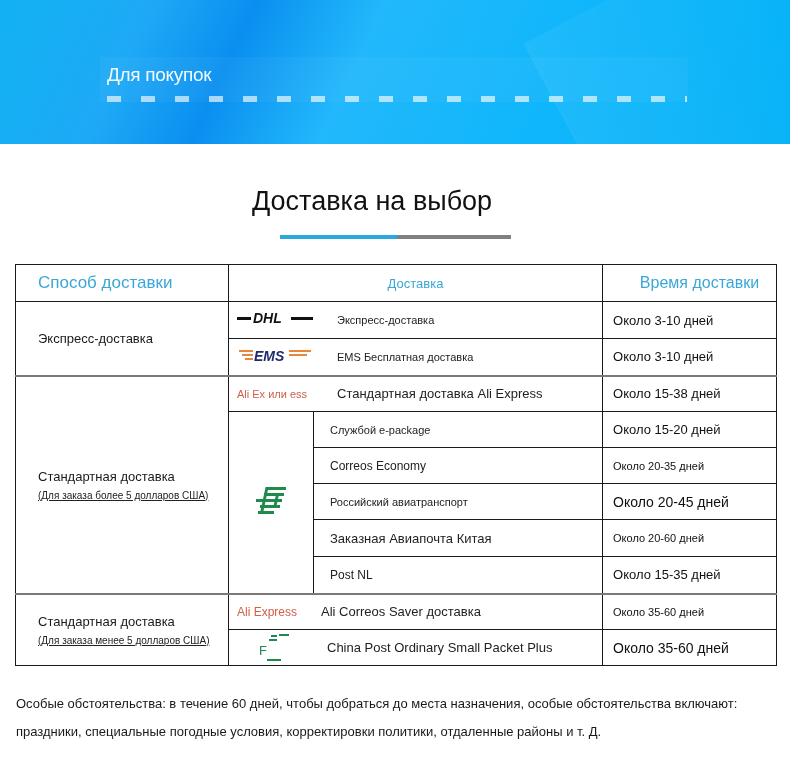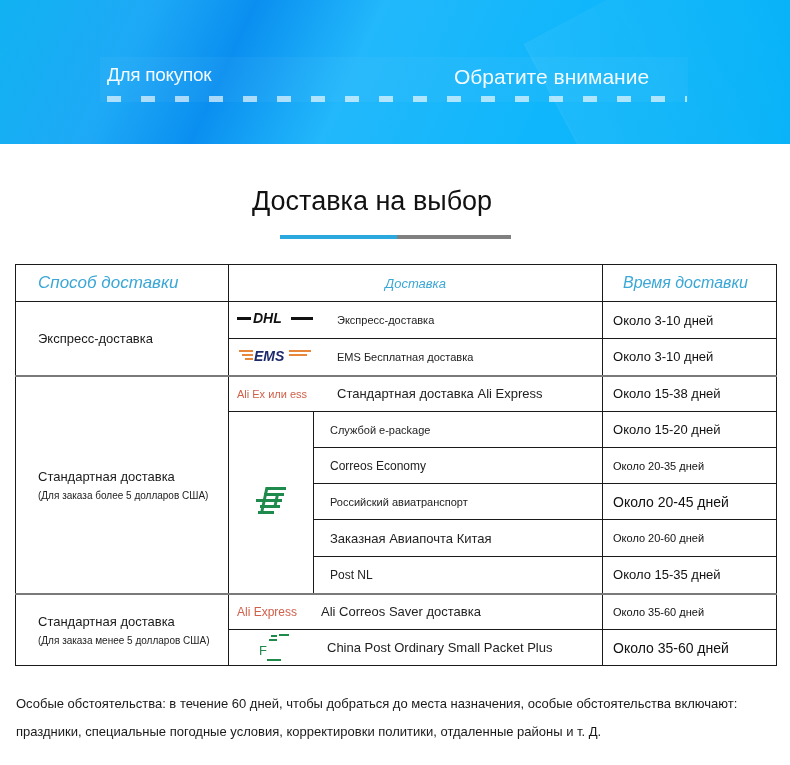--- a/index.html
+++ b/index.html
@@ -45,27 +45,27 @@
   }
 
   table.delivery {
     position: absolute; left: 15px; top: 264px; width: 761px;
     border-collapse: collapse; table-layout: fixed;
   }
   table.delivery td, table.delivery th {
     border: 1.4px solid #1a1a1a; vertical-align: middle; font-weight: normal;
   }
   table.delivery tr.sep td { border-top: 2px solid #7a7a7a; }
-  .hdr { height: 37px; color: #3aa7d6; font-style: italic; }
+  .hdr { height: 37px; color: #3aa7d6; }
   .hdr-method { font-size: 17px; text-align: left; padding-left: 22px; }
   .hdr-courier { font-size: 13px; text-align: center; }
-  .hdr-time { font-size: 16px; text-align: left; padding-left: 20px; }
+  .hdr-time { font-size: 16px; text-align: center; padding-left: 20px; }
 
   .method { padding-left: 22px; font-size: 13px; color: #1a1a1a; }
-  .method .sub { display: block; font-size: 10px; margin-top: 6px; color: #222; }
+  .method .sub { display: block; font-size: 10px; margin-top: 6px; color: #222; text-decoration: underline; }
   .logo-cell { text-align: left; padding-left: 8px; }
   .svc { font-size: 11px; padding-left: 16px; color: #222; }
   .svc.big { font-size: 13px; }
   .svc.mid { font-size: 12px; }
   .time { padding-left: 10px; font-size: 13px; color: #111; }
   .time.small { font-size: 11px; }
   .red-logo { color: #d0604a; font-size: 11px; padding-left: 8px; }
   .red-logo.big { font-size: 12px; }
   .combo { display: flex; align-items: center; }
   .combo .lg { width: 92px; flex: none; }
@@ -75,21 +75,20 @@
     font-size: 13px; line-height: 28px; color: #1a1a1a;
   }
 </style>
 </head>
 <body>
 
 <div class="banner">
   <div class="watermark"></div>
   <div class="band"></div>
   <div class="title-left">Для покупок</div>
-  <div class="title-right">Обратите внимание</div>
   <div class="dots"></div>
 </div>
 
 <div class="section-title">Доставка на выбор</div>
 <div class="title-underline">
   <div class="accent"></div>
 </div>
 
 <table class="delivery">
   <colgroup>

